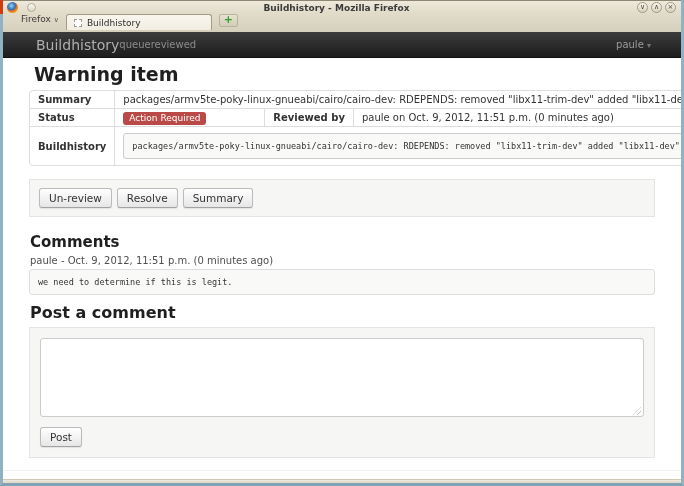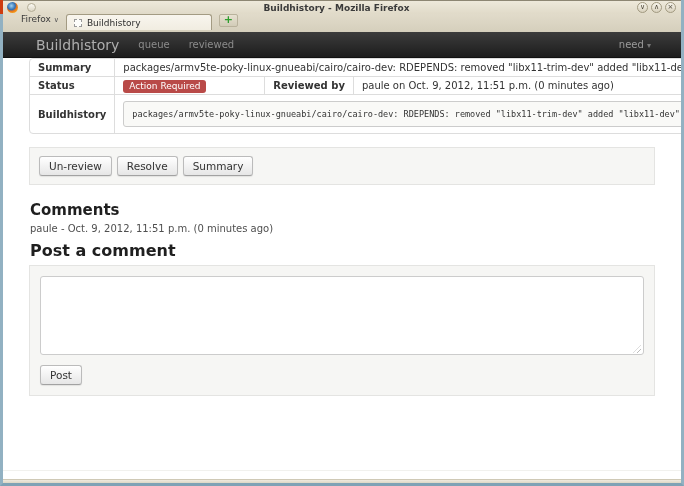--- a/index.html
+++ b/index.html
@@ -32,21 +32,21 @@
     border-radius:3px 3px 0 0; display:flex; align-items:center; gap:5px; padding:0 7px; font-size:9px; color:#2f2f2f; }
   .favicon { width:8px; height:8px; border:1px dashed #9a9a9a; background:#fdfdfb; flex:0 0 8px; }
   .newtab { margin:0 0 2px 7px; width:19px; height:13px; border-radius:2px;
     background:linear-gradient(#e7e1d1,#d2ccb8); border:1px solid #b9b29c;
     color:#2e9e2e; font-weight:bold; font-size:11px; line-height:10px; text-align:center; }
 
   
   .navbar { flex:0 0 26px; background:linear-gradient(#3c3c3c,#1d1d1d); border-bottom:1px solid #111;
     display:flex; align-items:center; }
   .brand { font-size:14px; color:#aeaeae; margin-left:33px; }
-  .navlink { font-size:10px; color:#8b8b8b; margin-left:19px; cursor:pointer; }
+  .navlink { font-size:10px; color:#8b8b8b; cursor:pointer; }
   .user-menu { margin-left:auto; margin-right:30px; font-size:10px; color:#9a9a9a; cursor:pointer; }
   .user-menu .caret { font-size:8px; color:#777; }
 
   
   .content { flex:1; background:#fff; overflow:hidden; position:relative; }
   .content::after { content:""; position:absolute; left:0; right:0; bottom:8px; border-top:1px solid #f1f1ee; }
   .container { width:626px; margin:0 auto; color:#333; }
   h1 { font-size:19px; font-weight:bold; color:#1f1f1f; margin:5px 0 5px 5px; }
 
   table.detail { width:100%; border-collapse:separate; border-spacing:0; border:1px solid #ddd;
@@ -116,27 +116,28 @@
         <span>Buildhistory</span>
       </div>
       <div class="newtab"><span>+</span></div>
     </div>
 
     <div class="navbar">
       <span class="brand">Buildhistory</span>
       <span class="navlink">queue</span>
       <span class="navlink">reviewed</span>
       <span class="user-menu">
-        <span>need</span>
+        <span>paule</span>
         <span class="caret">▾</span>
       </span>
     </div>
 
     <div class="content">
       <div class="container">
+        <h1>Warning item</h1>
 
         <table class="detail">
           <tbody>
               <tr>
             <td class="lbl">Summary</td>
             <td colspan="3">packages/armv5te-poky-linux-gnueabi/cairo/cairo-dev: RDEPENDS: removed "libx11-trim-dev" added "libx11-dev"</td>
           </tr>
           <tr>
             <td class="lbl">Status</td>
             <td class="badge-cell"><span class="badge">Action Required</span></td>
@@ -153,20 +154,21 @@
           </table>
 
         <div class="well actions-well">
           <button class="btn">Un-review</button>
           <button class="btn">Resolve</button>
           <button class="btn">Summary</button>
         </div>
 
         <h2>Comments</h2>
         <div class="comment-meta">paule - Oct. 9, 2012, 11:51 p.m. (0 minutes ago)</div>
+        <pre class="comment">we need to determine if this is legit.</pre>
 
         <h3>Post a comment</h3>
         <div class="well post-well">
           <div class="ta-wrap">
             <textarea style=""></textarea>
             <div class="grip"></div>
           </div>
           <button class="btn post-btn">Post</button>
         </div>
       </div>

